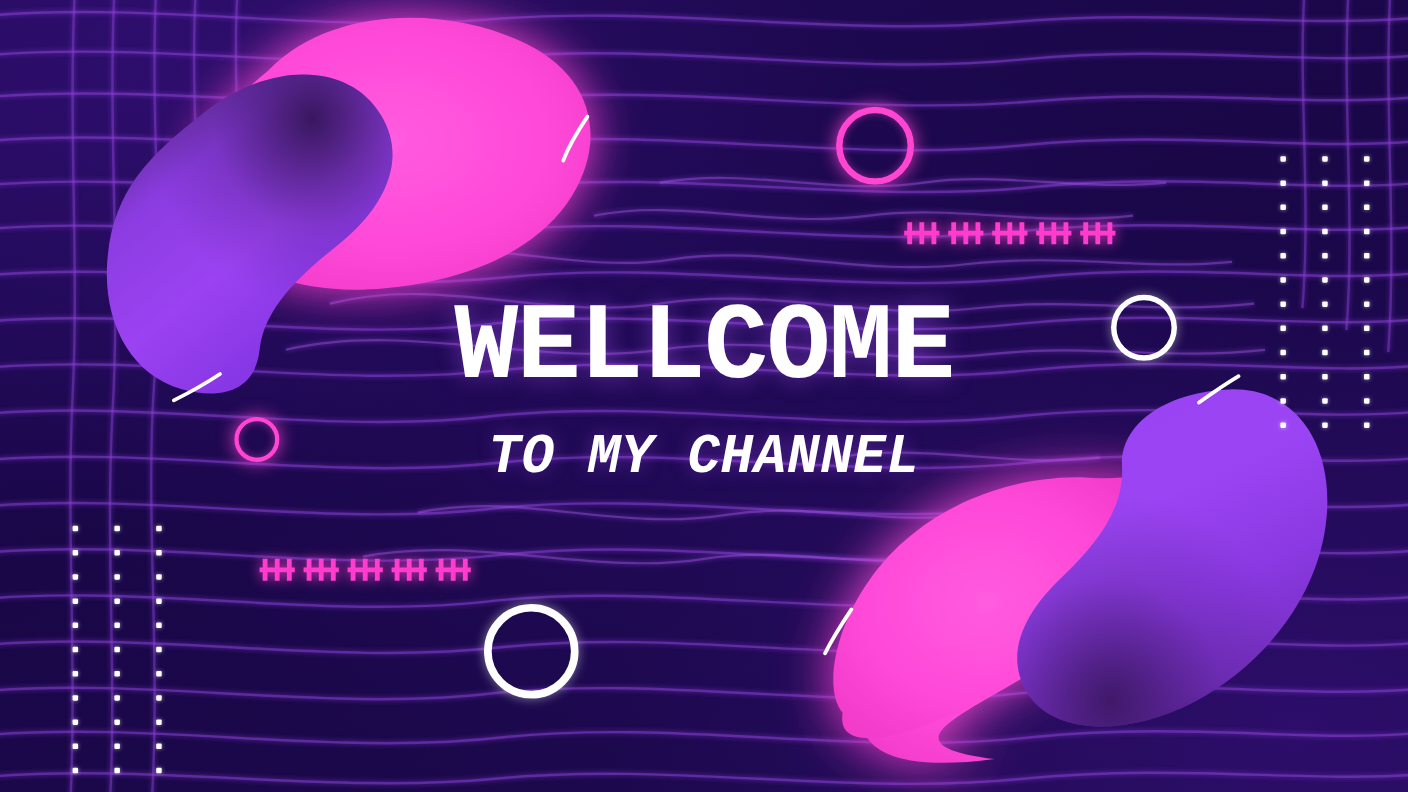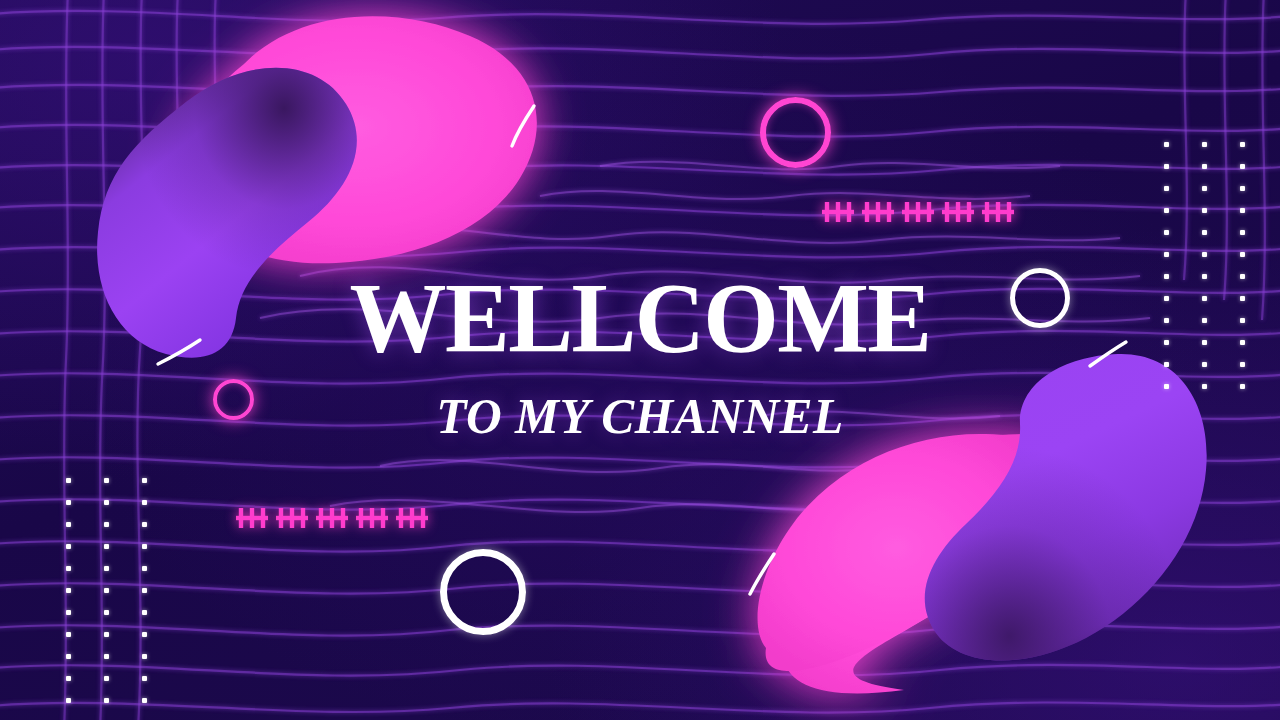--- a/index.html
+++ b/index.html
@@ -7,21 +7,21 @@
     margin: 0;
     padding: 0;
     background: #120536;
   }
   #stage {
     position: relative;
     width: 1280px;
     height: 720px;
     overflow: hidden;
     background: #0369a1;
-    font-family: Liberation Serif, serif;
+    font-family: Liberation Mono, monospace;
   }
   .layer {
     position: absolute;
     inset: 0;
     width: 1280px;
     height: 720px;
   }
   .layer svg { display: block; }
 
   

